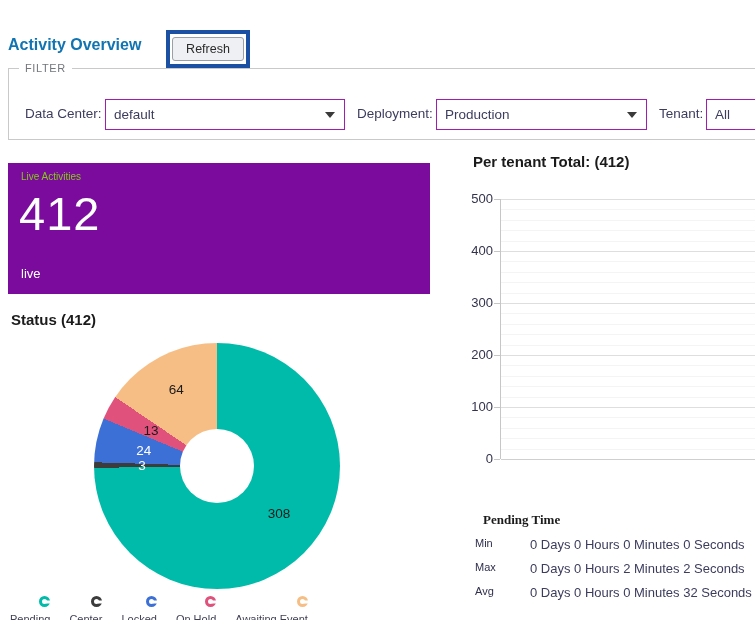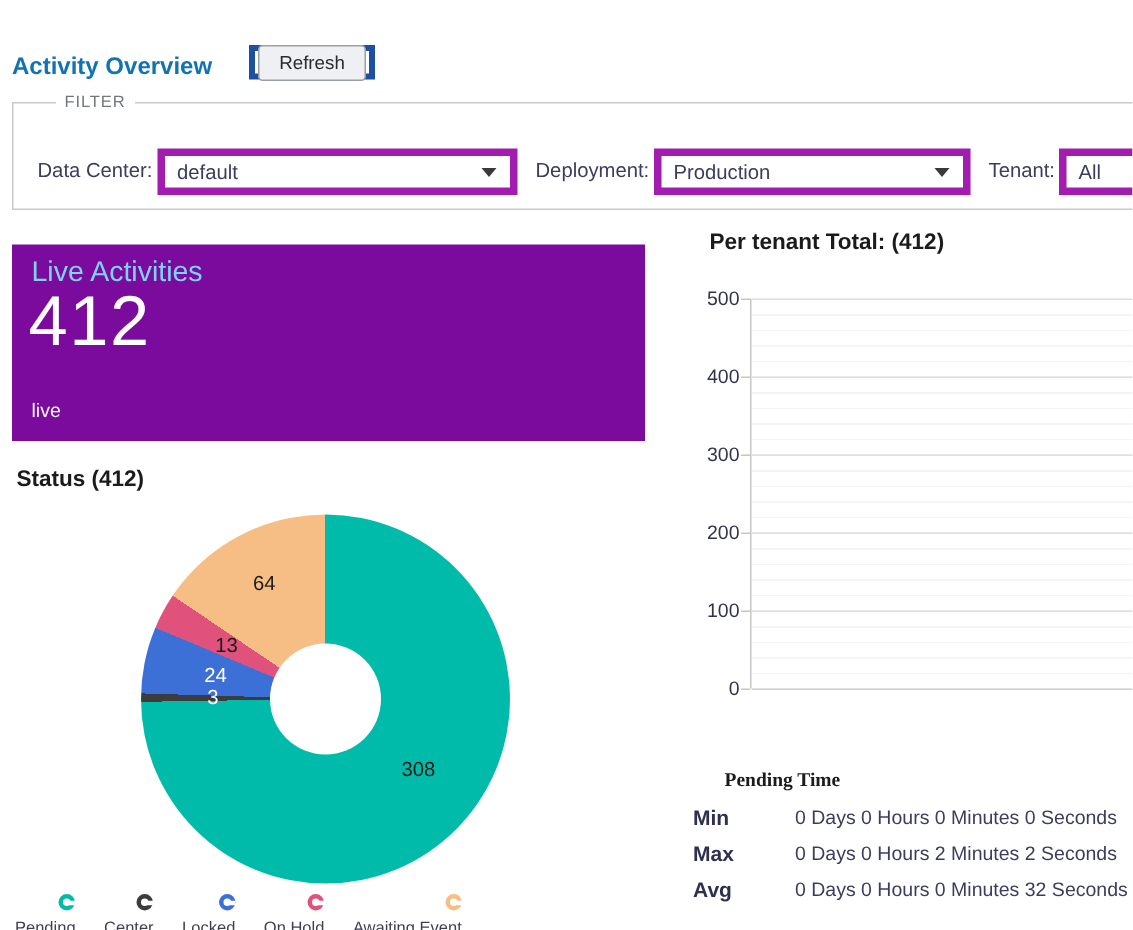--- a/index.html
+++ b/index.html
@@ -2,38 +2,38 @@
 <html><head>
 <meta charset="utf-8">
 <style>
   html,body{margin:0;padding:0;background:#fff;}
   .app{position:relative;width:755px;height:620px;overflow:hidden;background:#fff;
        font-family:"Liberation Sans",sans-serif;color:#3c3c5e;}
   .abs{position:absolute;}
 
   
   .page-title{left:8px;top:36px;font-size:16px;font-weight:bold;color:#1173b2;margin:0;}
-  .focus-ring{left:166px;top:30px;width:84px;height:23px;border:4px solid #1c50a3;
+  .focus-ring{left:166px;top:30px;width:84px;height:38px;border:4px solid #1c50a3;
               box-sizing:border-box;display:flex;align-items:center;justify-content:center;background:#fff;}
   .refresh-btn{font-family:"Liberation Sans",sans-serif;font-size:12.5px;color:#2b2b2b;
                background:#eef0f3;border:1px solid #9aa0a6;border-radius:3px;padding:4px 13px;cursor:pointer;}
 
   
   .filter{left:8px;top:62px;width:920px;height:78px;border:1px solid #c9c9c9;margin:0;padding:0;box-sizing:border-box;}
-  .filter legend{margin-left:28px;padding:0 6px;font-size:11px;color:#72777c;letter-spacing:.6px;}
+  .filter legend{margin-left:10px;padding:0 6px;font-size:11px;color:#72777c;letter-spacing:.6px;}
   .flabel{font-size:13.5px;color:#3c3c5e;top:106px;}
-  .select{top:99px;height:31px;box-sizing:border-box;background:#fff;border:5px solid #a21caf;
+  .select{top:99px;height:31px;box-sizing:border-box;background:#fff;border:1px solid #a21caf;
           display:flex;align-items:center;justify-content:space-between;
           padding:0 9px 0 8px;font-size:13.5px;color:#3c3c5e;cursor:pointer;}
   .caret{width:0;height:0;border-left:5px solid transparent;border-right:5px solid transparent;
          border-top:6px solid #3a3a3a;}
 
   
   .live-card{left:8px;top:163px;width:422px;height:131px;}
-  .live-title{left:13px;top:8px;font-size:19px;color:#7dd3fc;}
+  .live-title{left:13px;top:8px;font-size:10px;color:#84cc16;}
   .live-value{left:11px;top:24px;font-size:47px;color:#fff;line-height:1.15;letter-spacing:1px;}
   .live-caption{left:13px;top:103px;font-size:13px;color:#fff;text-align:right;}
 
   
   .chart-title{font-size:15px;font-weight:bold;color:#1b1b1b;margin:0;}
   .bar-title{left:473px;top:153px;}
   .status-title{left:11px;top:311px;}
   .plot{left:500px;top:199px;width:255px;height:260px;border-left:1px solid #c6c6c6;
         background:repeating-linear-gradient(to bottom,#f4f4f4 0,#f4f4f4 1px,transparent 1px,transparent 10.4px);}
   .gridline{position:absolute;left:0;width:100%;height:1px;background:#dedede;}
@@ -45,21 +45,21 @@
   .slice-label{position:absolute;transform:translate(-50%,-50%);font-size:13.5px;}
 
   .legend{left:10px;top:596px;display:flex;align-items:center;gap:19px;}
   .legend-item{display:flex;align-items:flex-end;gap:6px;font-size:11px;color:#3f3f54;cursor:pointer;flex-direction:column;}
   .swatch{position:relative;width:11px;height:11px;border-radius:50%;border:3px solid;box-sizing:border-box;display:inline-block;}
   .swatch::after{content:"";position:absolute;right:-3px;top:50%;transform:translateY(-50%);
                  width:4px;height:3px;background:#fff;}
 
   
   .pt-title{left:483px;top:512px;font-size:13px;font-weight:bold;color:#1b1b1b;font-family:Liberation Serif, serif;}
-  .pt-label{position:absolute;left:462px;width:42px;font-size:14px;font-weight:bold;color:#2f2f4f;}
+  .pt-label{position:absolute;left:475px;width:42px;font-size:11px;font-weight:normal;color:#2f2f4f;}
   .pt-value{position:absolute;left:530px;font-size:13px;color:#3c3c5e;white-space:nowrap;}
 </style>
 </head>
 <body>
 
 <div class="app">
 
   <h1 class="abs page-title">Activity Overview</h1>
 
   <div class="abs focus-ring">

